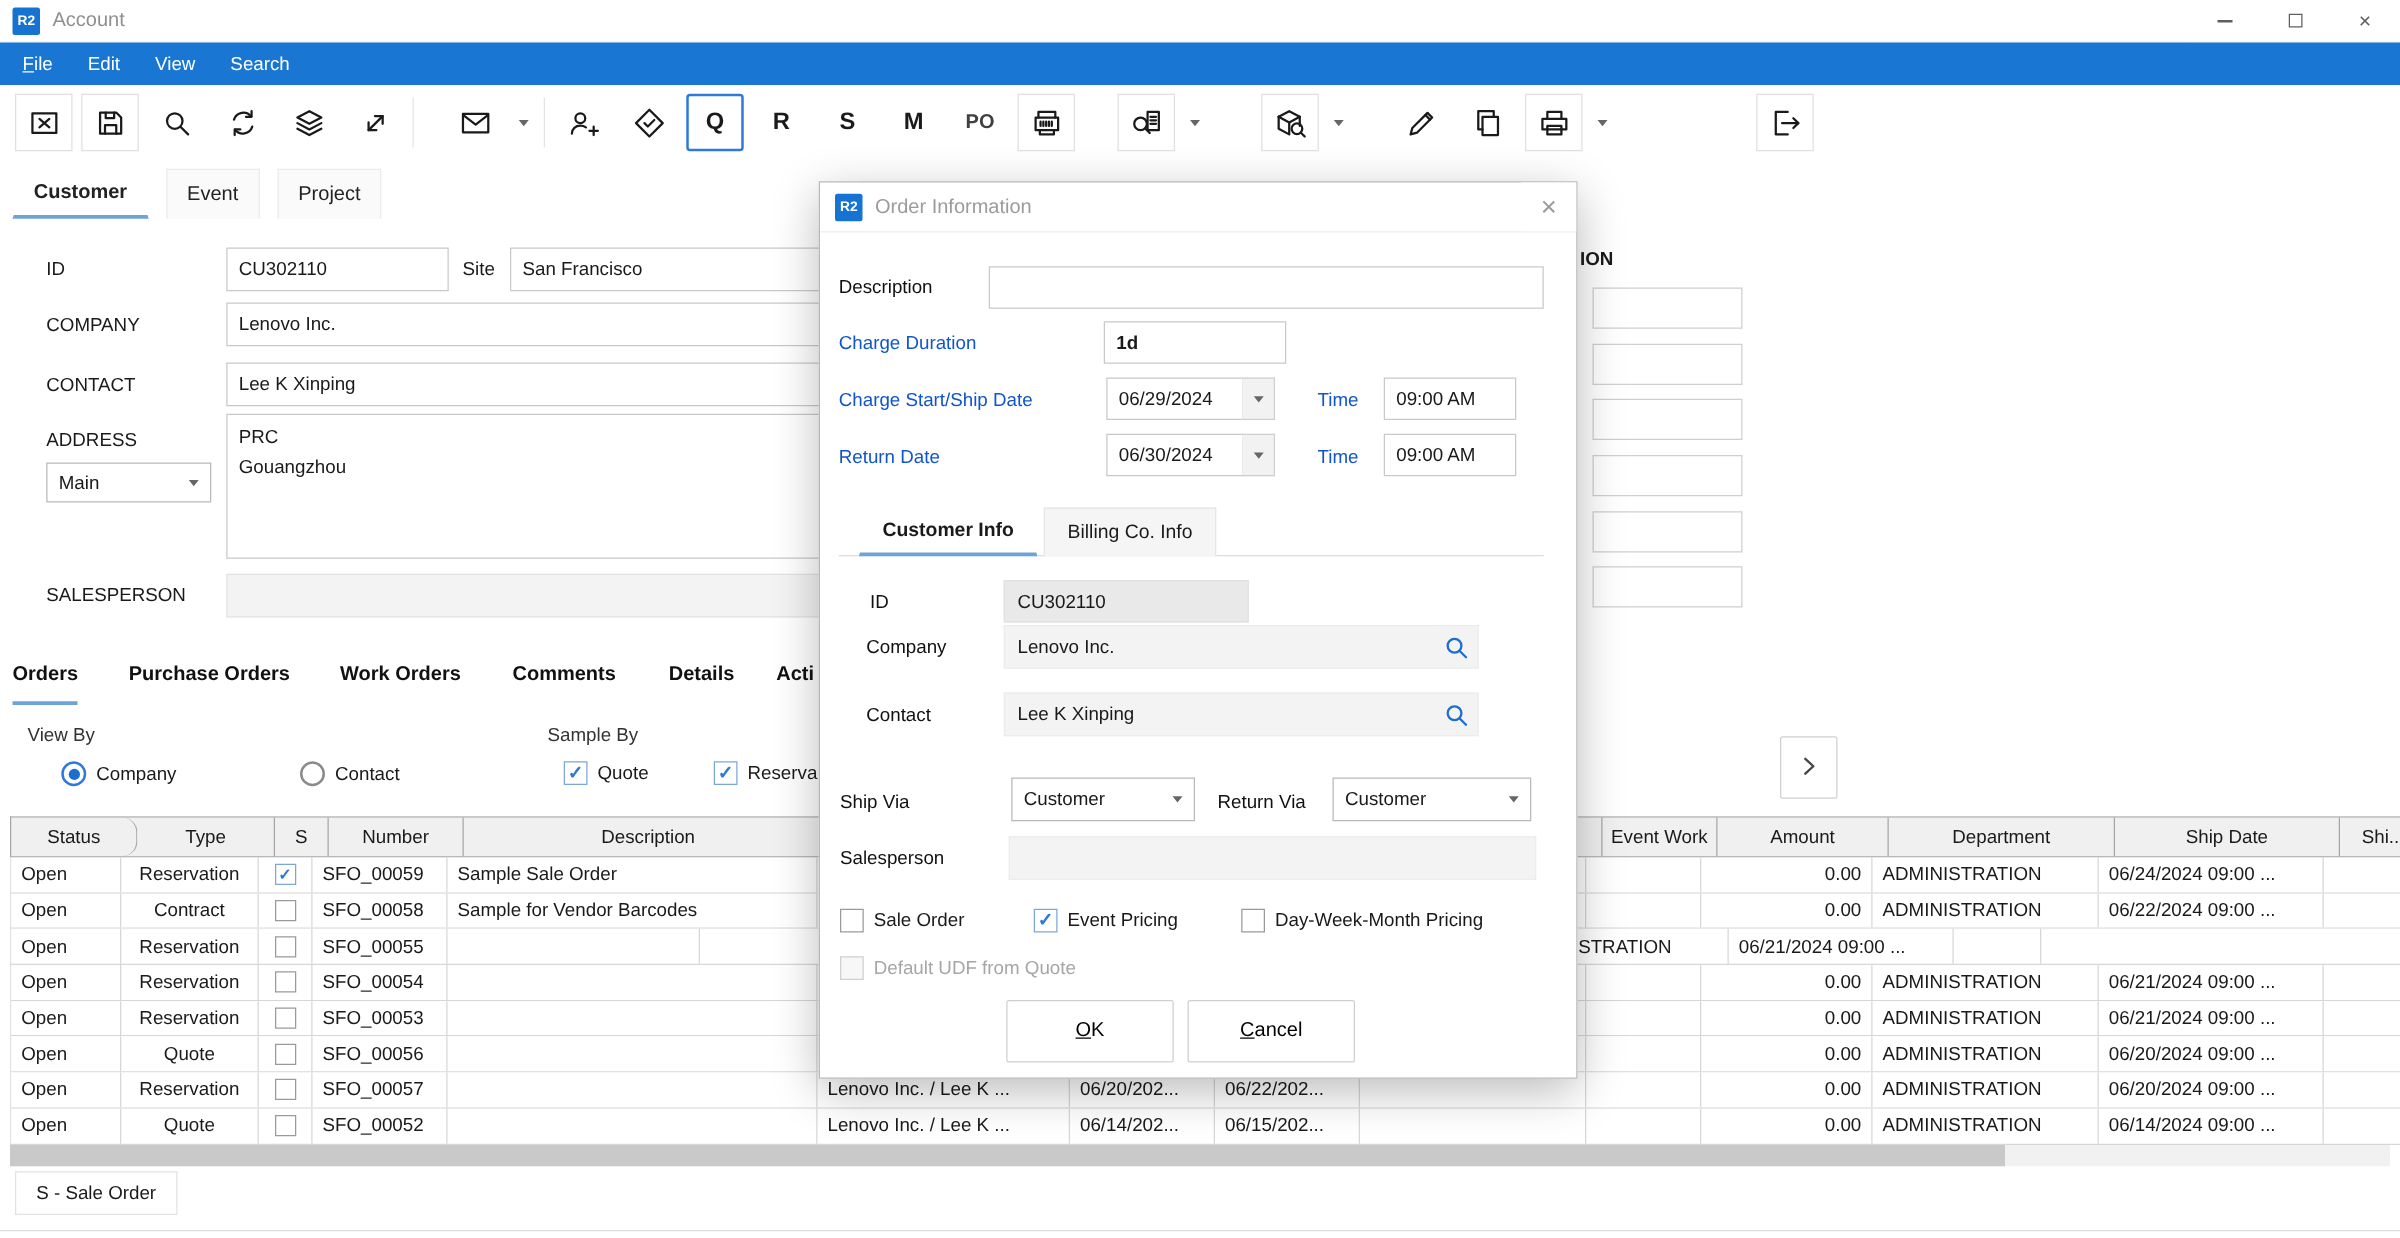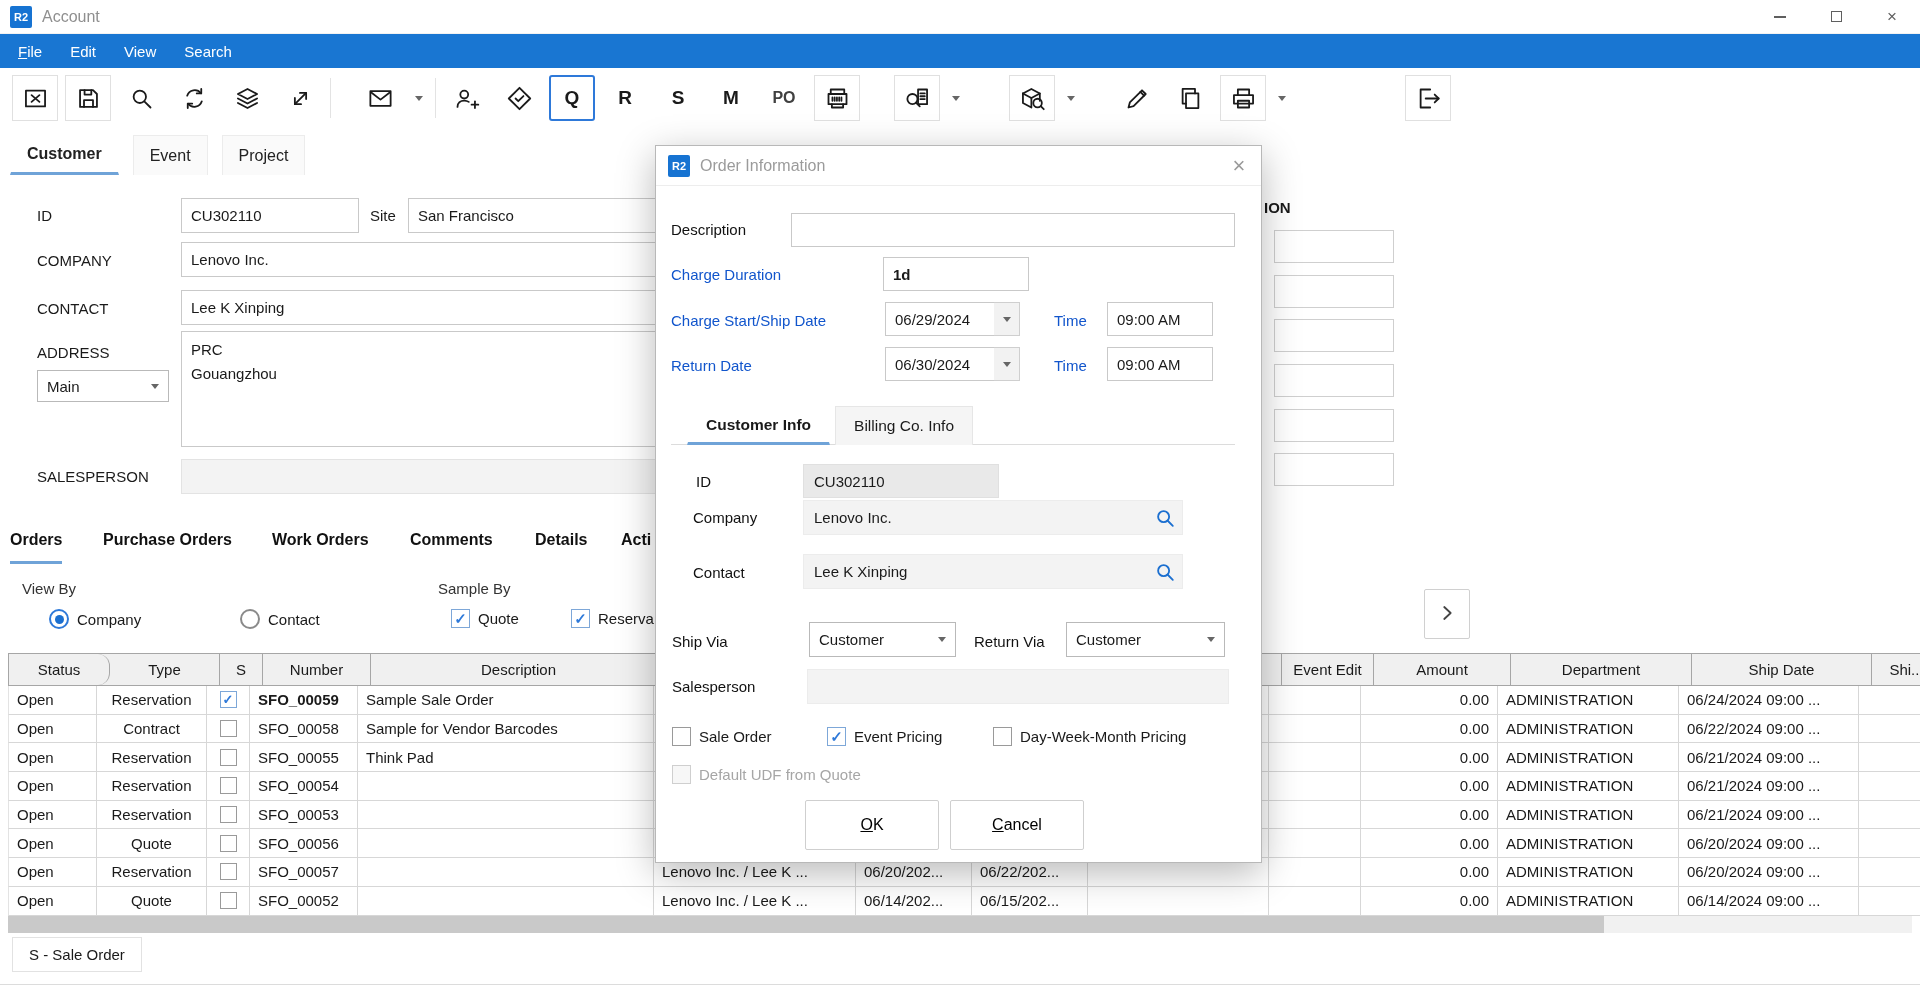--- a/index.html
+++ b/index.html
@@ -412,33 +412,33 @@
     <div class="hrow">
       <div class="hcell" style="width: 101px; border-radius: 12px;">Status</div>
       <div class="hcell" style="width: 110px;">Type</div>
       <div class="hcell" style="width: 43px;">S</div>
       <div class="hcell" style="width: 108px;">Number</div>
       <div class="hcell" style="width: 296px;">Description</div>
       <div class="hcell" style="width: 202px;"></div>
       <div class="hcell" style="width: 116px;"></div>
       <div class="hcell" style="width: 116px;"></div>
       <div class="hcell" style="width: 181px;"></div>
-      <div class="hcell" style="width: 92px;">Event Edit</div>
+      <div class="hcell" style="width: 92px;">Event Work</div>
       <div class="hcell" style="width: 137px;">Amount</div>
       <div class="hcell" style="width: 181px;">Department</div>
       <div class="hcell" style="width: 180px;">Ship Date</div>
       <div class="hcell" style="width: 70px;">Shi...</div>
     </div>
     <div class="drow">
       <div class="dcell" style="width: 88px;">Open</div>
       <div class="dcell c" style="width: 110px;">Reservation</div>
       <div class="dcell c" style="width: 43px;">
         <span class="rowcb checked">✓</span>
       </div>
-      <div class="dcell" style="width: 108px; font-weight: bold;">SFO_00059</div>
+      <div class="dcell" style="width: 108px;">SFO_00059</div>
       <div class="dcell" style="width: 296px;">Sample Sale Order</div>
       <div class="dcell" style="width: 202px;"></div>
       <div class="dcell" style="width: 116px;"></div>
       <div class="dcell" style="width: 116px;"></div>
       <div class="dcell" style="width: 181px;"></div>
       <div class="dcell" style="width: 92px;"></div>
       <div class="dcell r" style="width: 137px;">0.00</div>
       <div class="dcell" style="width: 181px;">ADMINISTRATION</div>
       <div class="dcell" style="width: 180px;">06/24/2024 09:00 ...</div>
       <div class="dcell" style="width: 70px;"></div>
@@ -461,21 +461,20 @@
       <div class="dcell" style="width: 180px;">06/22/2024 09:00 ...</div>
       <div class="dcell" style="width: 70px;"></div>
     </div>
     <div class="drow">
       <div class="dcell" style="width: 88px;">Open</div>
       <div class="dcell c" style="width: 110px;">Reservation</div>
       <div class="dcell c" style="width: 43px;">
         <span class="rowcb"></span>
       </div>
       <div class="dcell" style="width: 108px;">SFO_00055</div>
-      <div class="dcell" style="width: 296px;">Think Pad</div>
       <div class="dcell" style="width: 202px;"></div>
       <div class="dcell" style="width: 116px;"></div>
       <div class="dcell" style="width: 116px;"></div>
       <div class="dcell" style="width: 181px;"></div>
       <div class="dcell" style="width: 92px;"></div>
       <div class="dcell r" style="width: 137px;">0.00</div>
       <div class="dcell" style="width: 181px;">ADMINISTRATION</div>
       <div class="dcell" style="width: 180px;">06/21/2024 09:00 ...</div>
       <div class="dcell" style="width: 70px;"></div>
     </div>

